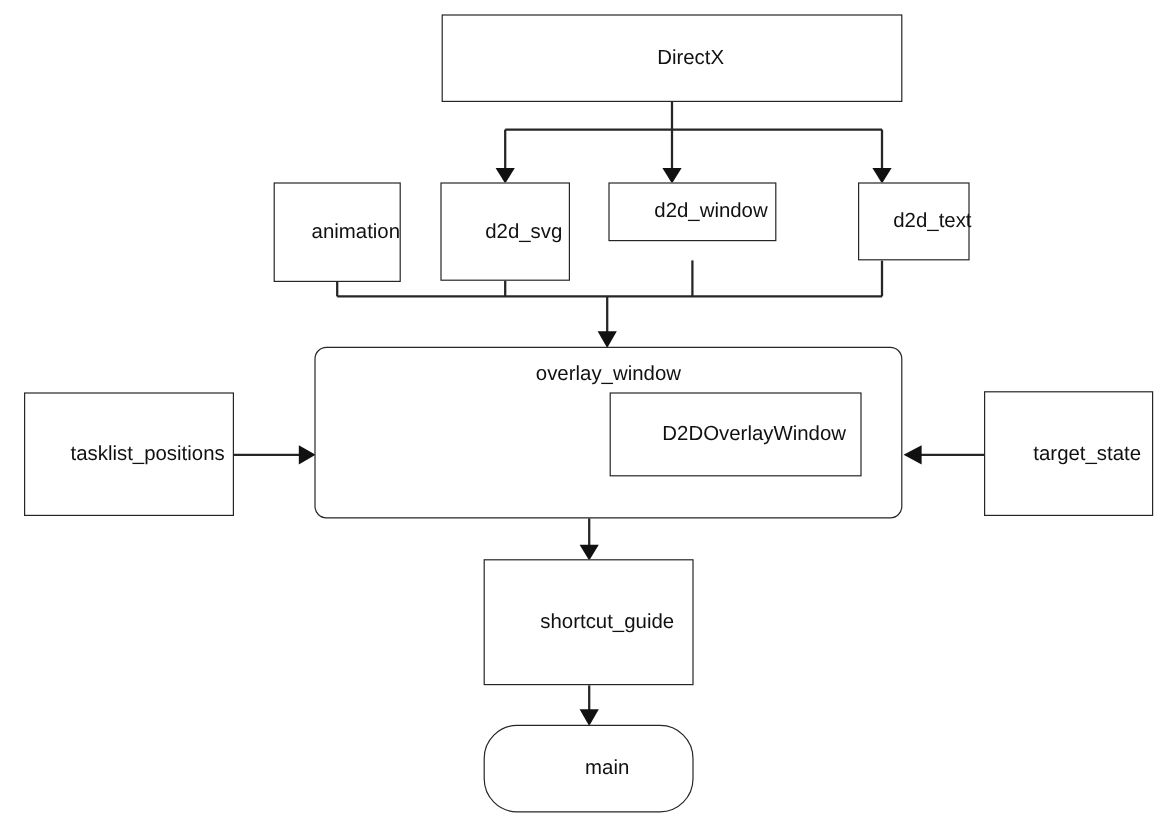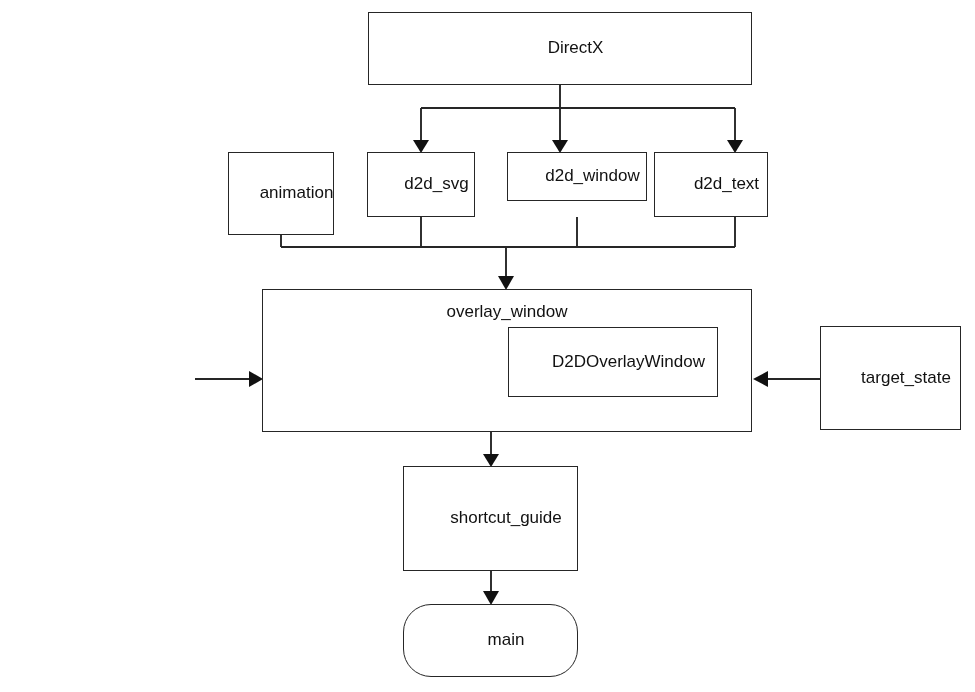--- a/index.html
+++ b/index.html
@@ -29,20 +29,21 @@
     color: #111111;
     font-size: 17px;
     line-height: 1.2;
     text-align: center;
     z-index: 3;
     padding-left: 31px;
   }
   .group-node {
     display: block;
     z-index: 2;
+    border-radius: 10px;
   }
   .group-title {
     position: absolute;
     left: 0;
     right: 0;
     top: 12px;
     text-align: center;
     font-size: 17px;
     color: #111111;
     z-index: 3;
@@ -103,39 +104,42 @@
   </svg>
 
   <div class="node" style="left:368px; top:12px; width:384px; height:73px;">
     <span>DirectX</span>
   </div>
 
   <div class="node" style="left:228px; top:152px; width:106px; height:83px;">
     <span>animation</span>
   </div>
 
-  <div class="node" style="left:367px; top:152px; width:108px; height:65px;">
+  <div class="node" style="left:367px; top:152px; width:108px; height:82px;">
     <span>d2d_svg</span>
   </div>
 
   <div class="node" style="left:507px; top:152px; width:140px; height:49px;">
     <span>d2d_window</span>
   </div>
 
-  <div class="node" style="left:654px; top:152px; width:114px; height:65px;">
+  <div class="node" style="left:715px; top:152px; width:93px; height:65px;">
     <span>d2d_text</span>
   </div>
 
   <div class="node group-node" style="left:262px; top:289px; width:490px; height:143px;">
     <div class="group-title">overlay_window</div>
     <div class="node" style="left:245px; top:37px; width:210px; height:70px;">
       <span>D2DOverlayWindow</span>
     </div>
   </div>
 
+  <div class="node" style="left:20px; top:327px; width:175px; height:103px;">
+    <span>tasklist_positions</span>
+  </div>
 
   <div class="node" style="left:403px; top:466px; width:175px; height:105px;">
     <span>shortcut_guide</span>
   </div>
 
   <div class="node" style="left:820px; top:326px; width:141px; height:104px;">
     <span>target_state</span>
   </div>
 
   <div class="node" style="left:403px; top:604px; width:175px; height:73px;border-radius:28px;">

